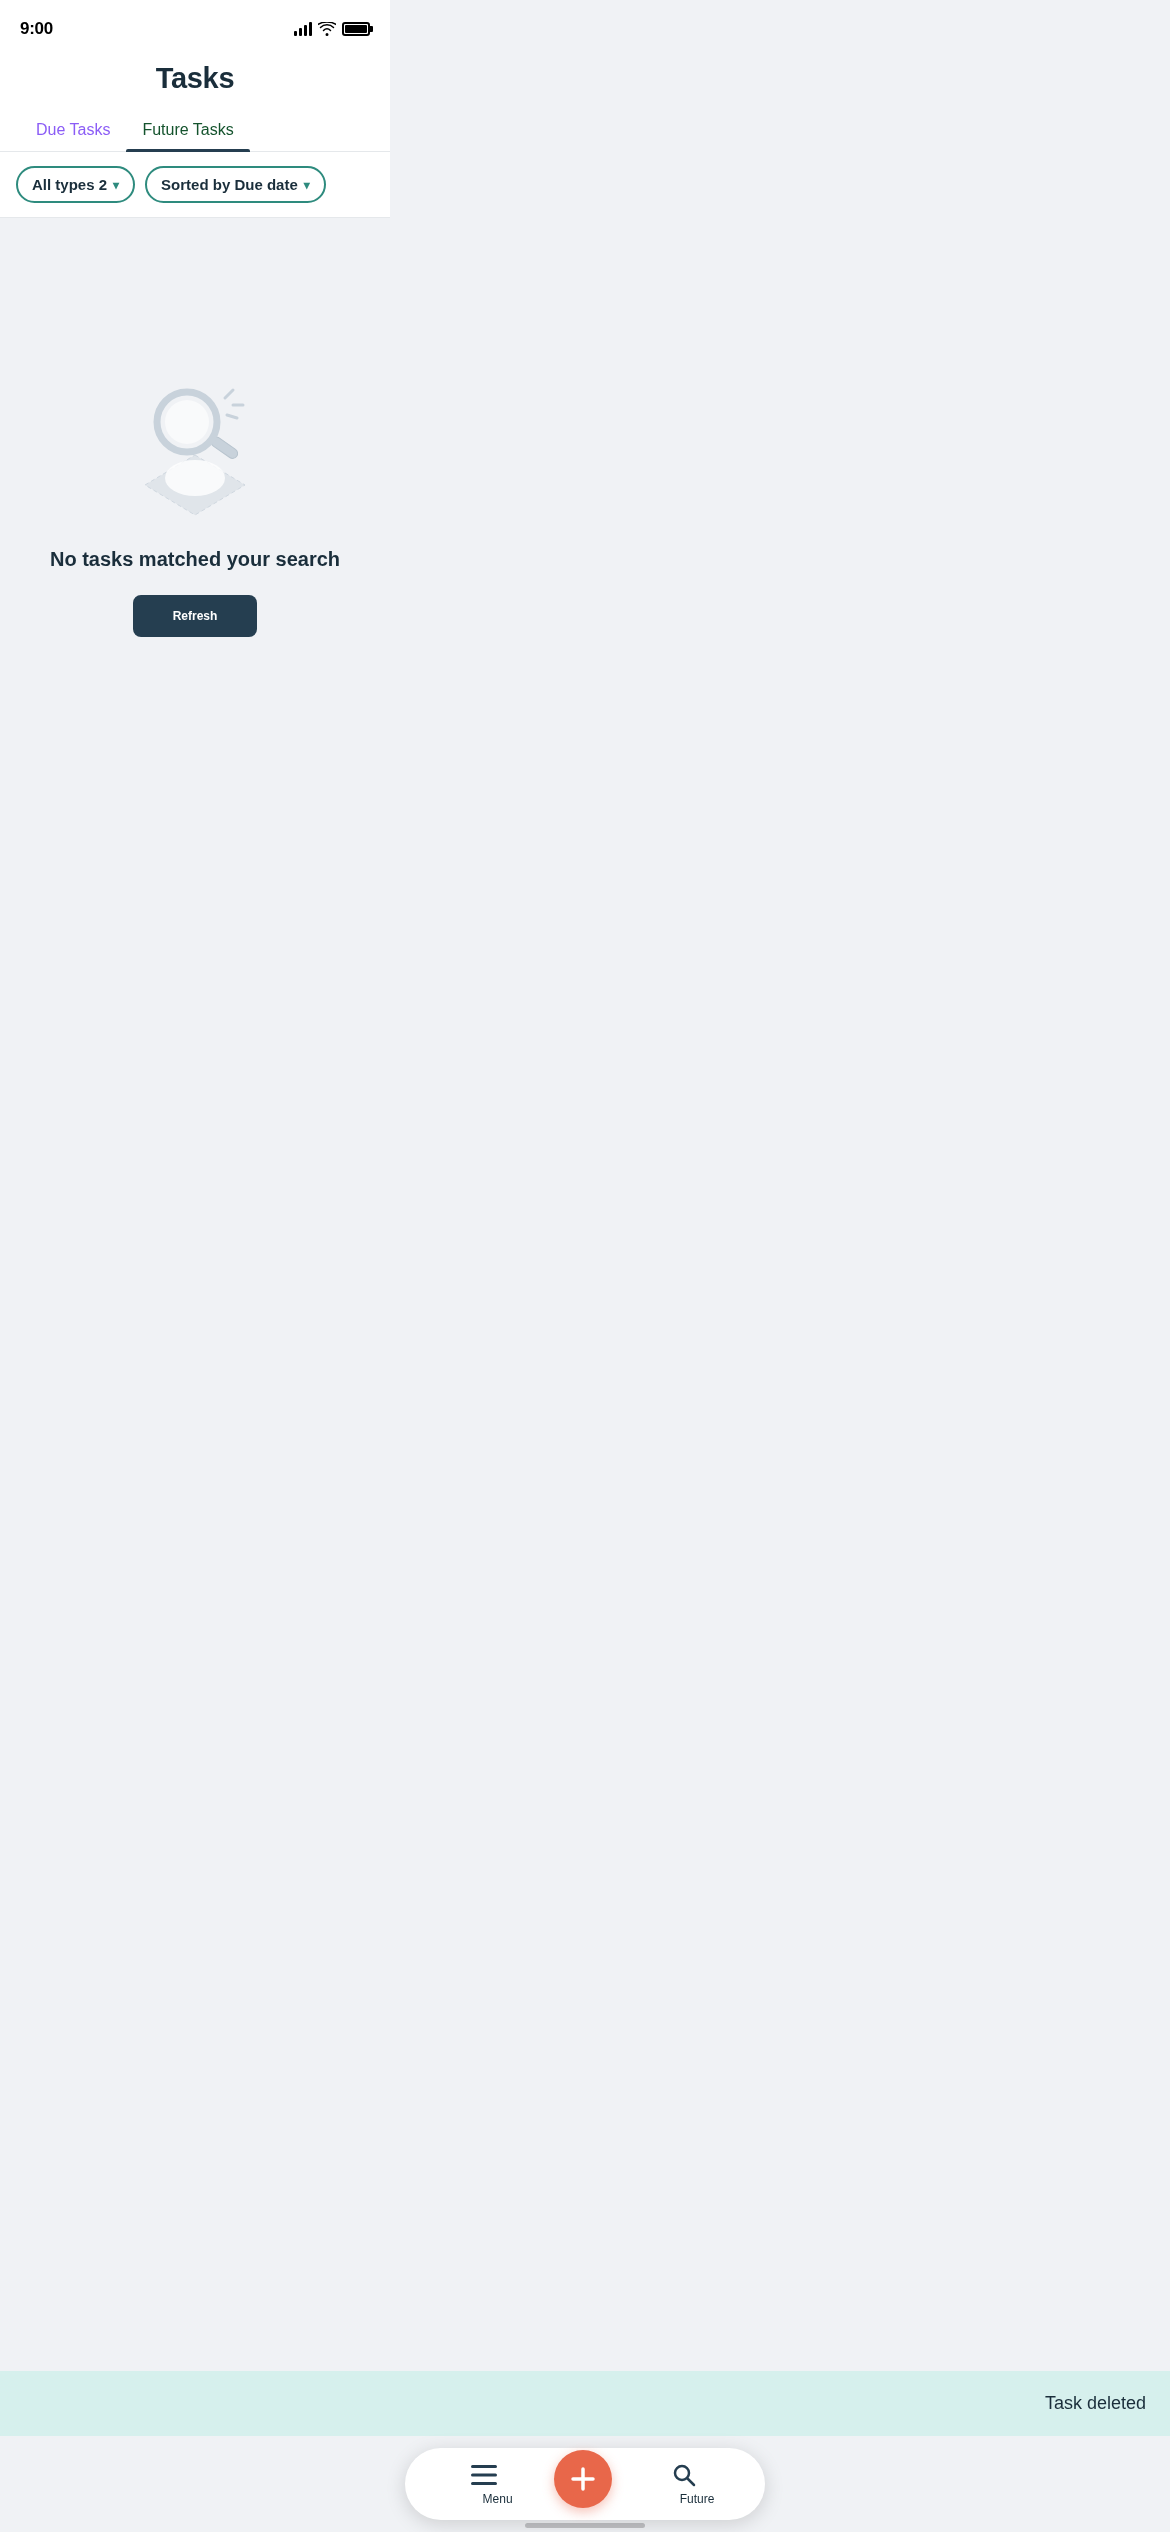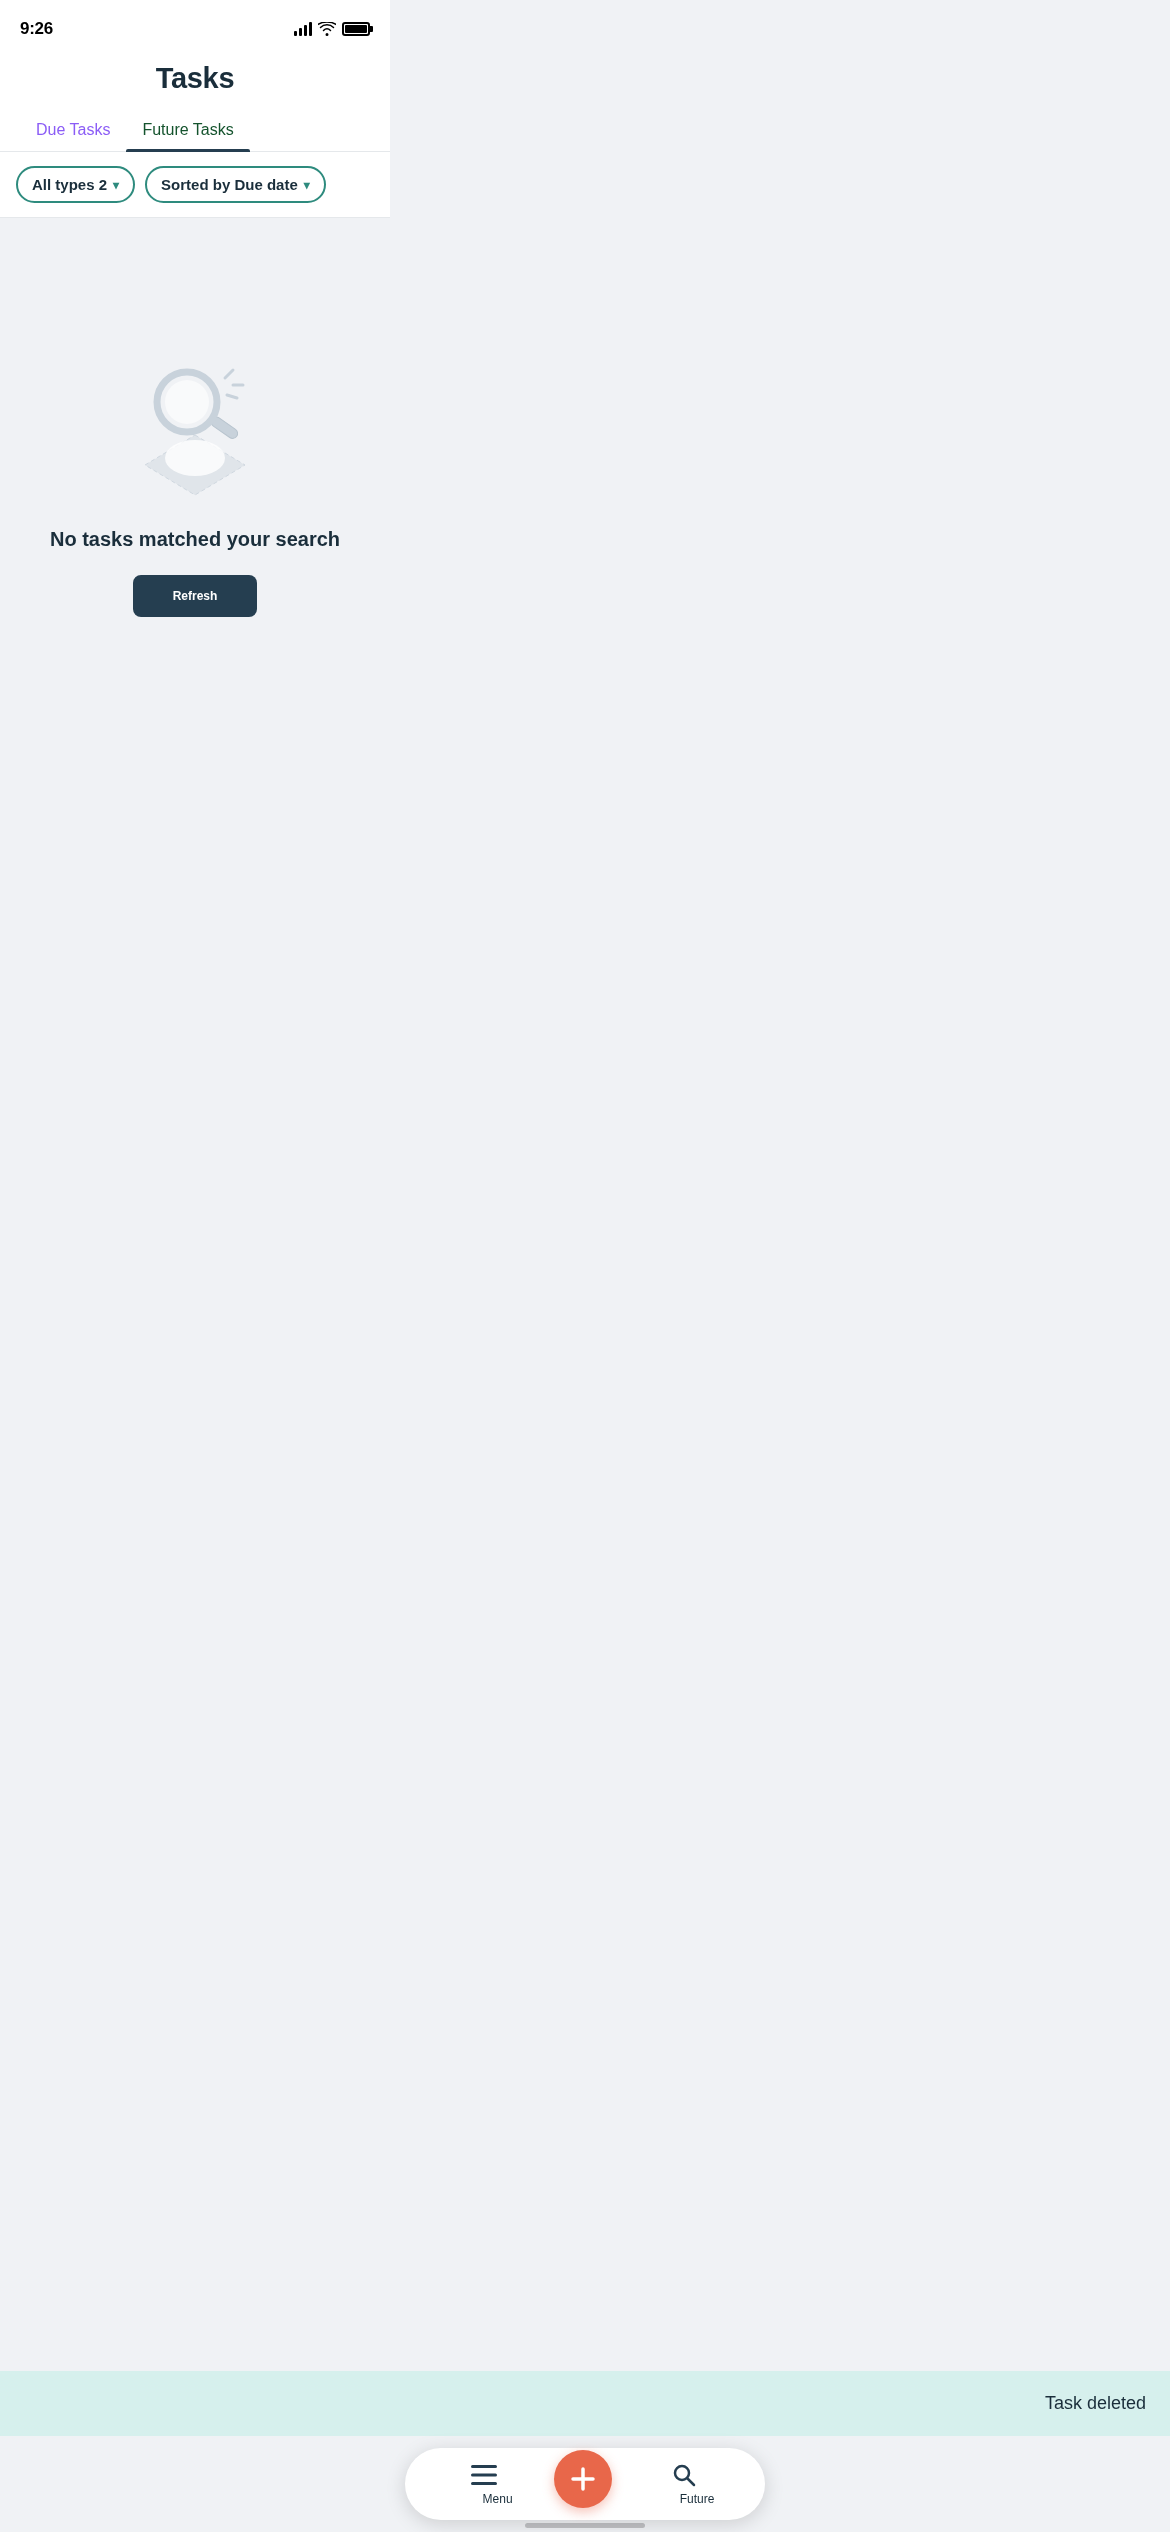--- a/index.html
+++ b/index.html
@@ -158,20 +158,21 @@
     
     .main-content {
       background: #f0f2f5;
       flex: 1;
       display: flex;
       flex-direction: column;
       align-items: center;
       justify-content: center;
       min-height: 520px;
       padding: 52px 20px;
+      margin-top: 20px;
     }
 
     
     .empty-illustration {
       width: 160px;
       height: 160px;
       margin-bottom: 28px;
       position: relative;
       display: flex;
       align-items: center;
@@ -279,21 +280,21 @@
       height: 5px;
       background: #000;
       border-radius: 3px;
       opacity: 0.2;
     }
   </style>
 </head>
 <body>
 
 <div class="status-bar">
-  <span class="status-time">9:26</span>
+  <span class="status-time">9:00</span>
   <div class="status-icons">
     <div class="signal-bars">
       <span></span>
         <span></span>
         <span></span>
         <span></span>
     </div>
     <div class="wifi-icon">
       <svg width="18" height="14" viewBox="0 0 18 14" fill="none">
         <path d="M9 11a1.5 1.5 0 110 3 1.5 1.5 0 010-3z" fill="#000"></path>

